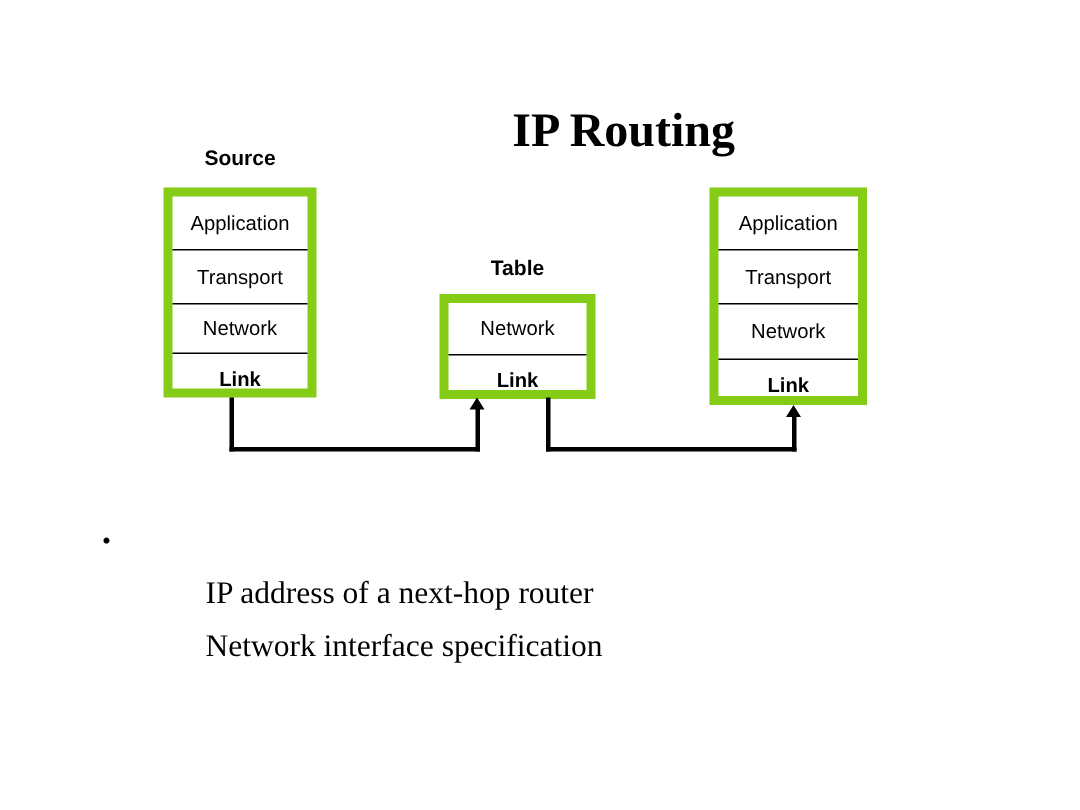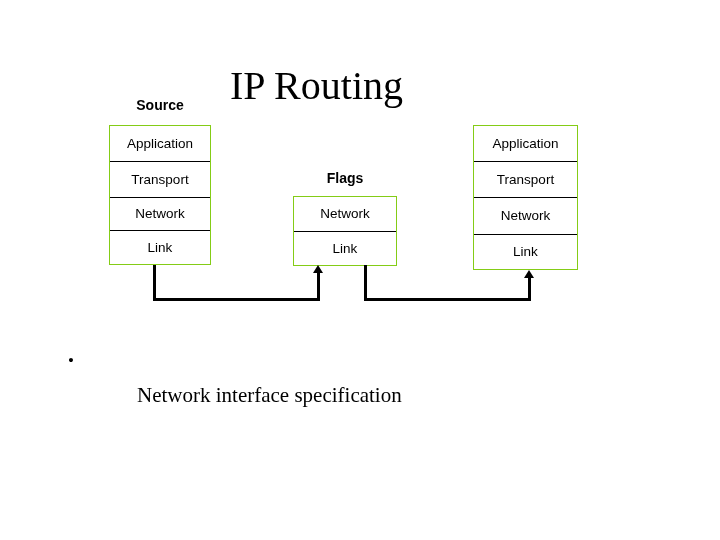--- a/index.html
+++ b/index.html
@@ -22,61 +22,62 @@
     width: 720px;
     height: 540px;
   }
 
   
   #title {
     position: absolute;
     left: 230px;
     top: 62px;
     width: 260px;
-    text-align: left;
+    text-align: right;
     font-family: "Liberation Serif", serif;
-    font-size: 40px;
+    font-size: 32px;
     line-height: 48px;
-    font-weight: 400;
+    font-weight: 700;
     letter-spacing: 0px;
     white-space: nowrap;
   }
 
   
   .stack-label {
     position: absolute;
     font-family: "Liberation Sans", sans-serif;
     font-size: 14px;
     line-height: 18px;
     font-weight: 700;
     text-align: center;
     white-space: nowrap;
   }
 
   
   .stack {
     position: absolute;
-    border: 1px solid #84cc16;
+    border: 6px solid #84cc16;
     box-sizing: border-box;
     background: #ffffff;
   }
   .layer {
     box-sizing: border-box;
     border-bottom: 1px solid #000000;
     display: flex;
     align-items: center;
     justify-content: center;
     font-family: "Liberation Sans", sans-serif;
     font-size: 13.5px;
     line-height: 14px;
     font-weight: 400;
     white-space: nowrap;
   }
   .layer:last-child {
     border-bottom: none;
+    font-weight: bold;
   }
 
   
   .conn-seg {
     position: absolute;
     background: #000000;
   }
   .arrow-head {
     position: absolute;
     width: 0;
@@ -122,21 +123,21 @@
   <div id="title">IP Routing</div>
 
   <div class="stack-label" style="left:109px; top:96px; width:102px;">Source</div>
   <div class="stack" style="left:109px; top:125px; width:102px; height:140px;">
     <div class="layer" style="height:36px;">Application</div>
     <div class="layer" style="height:36px;">Transport</div>
     <div class="layer" style="height:33px;">Network</div>
     <div class="layer" style="height:33px;">Link</div>
   </div>
 
-  <div class="stack-label" style="left:293px; top:169px; width:104px;">Flags</div>
+  <div class="stack-label" style="left:293px; top:169px; width:104px;">Table</div>
   <div class="stack" style="left:293px; top:196px; width:104px; height:70px;">
     <div class="layer" style="height:35px;">Network</div>
     <div class="layer" style="height:33px;">Link</div>
   </div>
 
   <div class="stack" style="left:473px; top:125px; width:105px; height:145px;">
     <div class="layer" style="height:36px;">Application</div>
     <div class="layer" style="height:36px;">Transport</div>
     <div class="layer" style="height:37px;">Network</div>
     <div class="layer" style="height:34px;">Link</div>
@@ -153,16 +154,17 @@
     <div class="conn-seg" style="left:364px; top:265px; width:3px; height:36px;"></div>
     <div class="conn-seg" style="left:364px; top:298px; width:167px; height:3px;"></div>
     <div class="conn-seg" style="left:528px; top:277px; width:3px; height:24px;"></div>
     <div class="arrow-head" style="left:524px; top:270px;"></div>
   </div>
 
   <div id="bullets">
     <div class="bullet-row">
       <span class="bullet-mark">•</span>
     </div>
+    <div class="sub-row">IP address of a next-hop router</div>
     <div class="sub-row">Network interface specification</div>
   </div>
 
 </div>
 
 </body></html>

